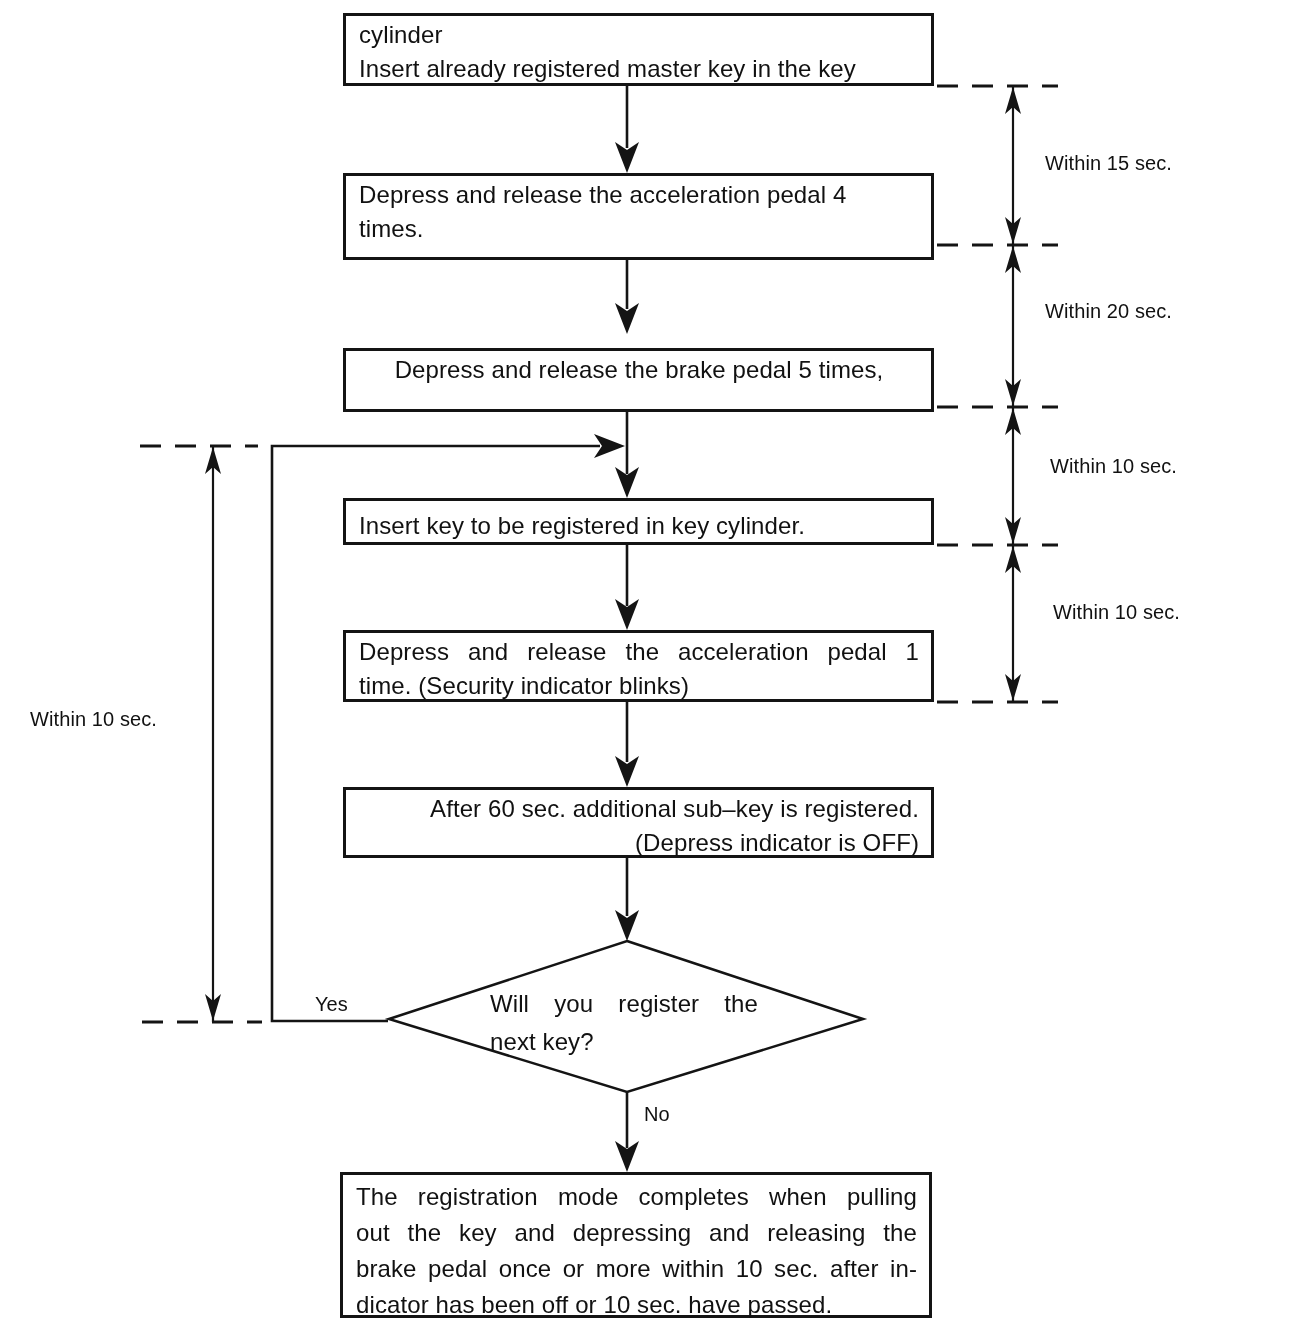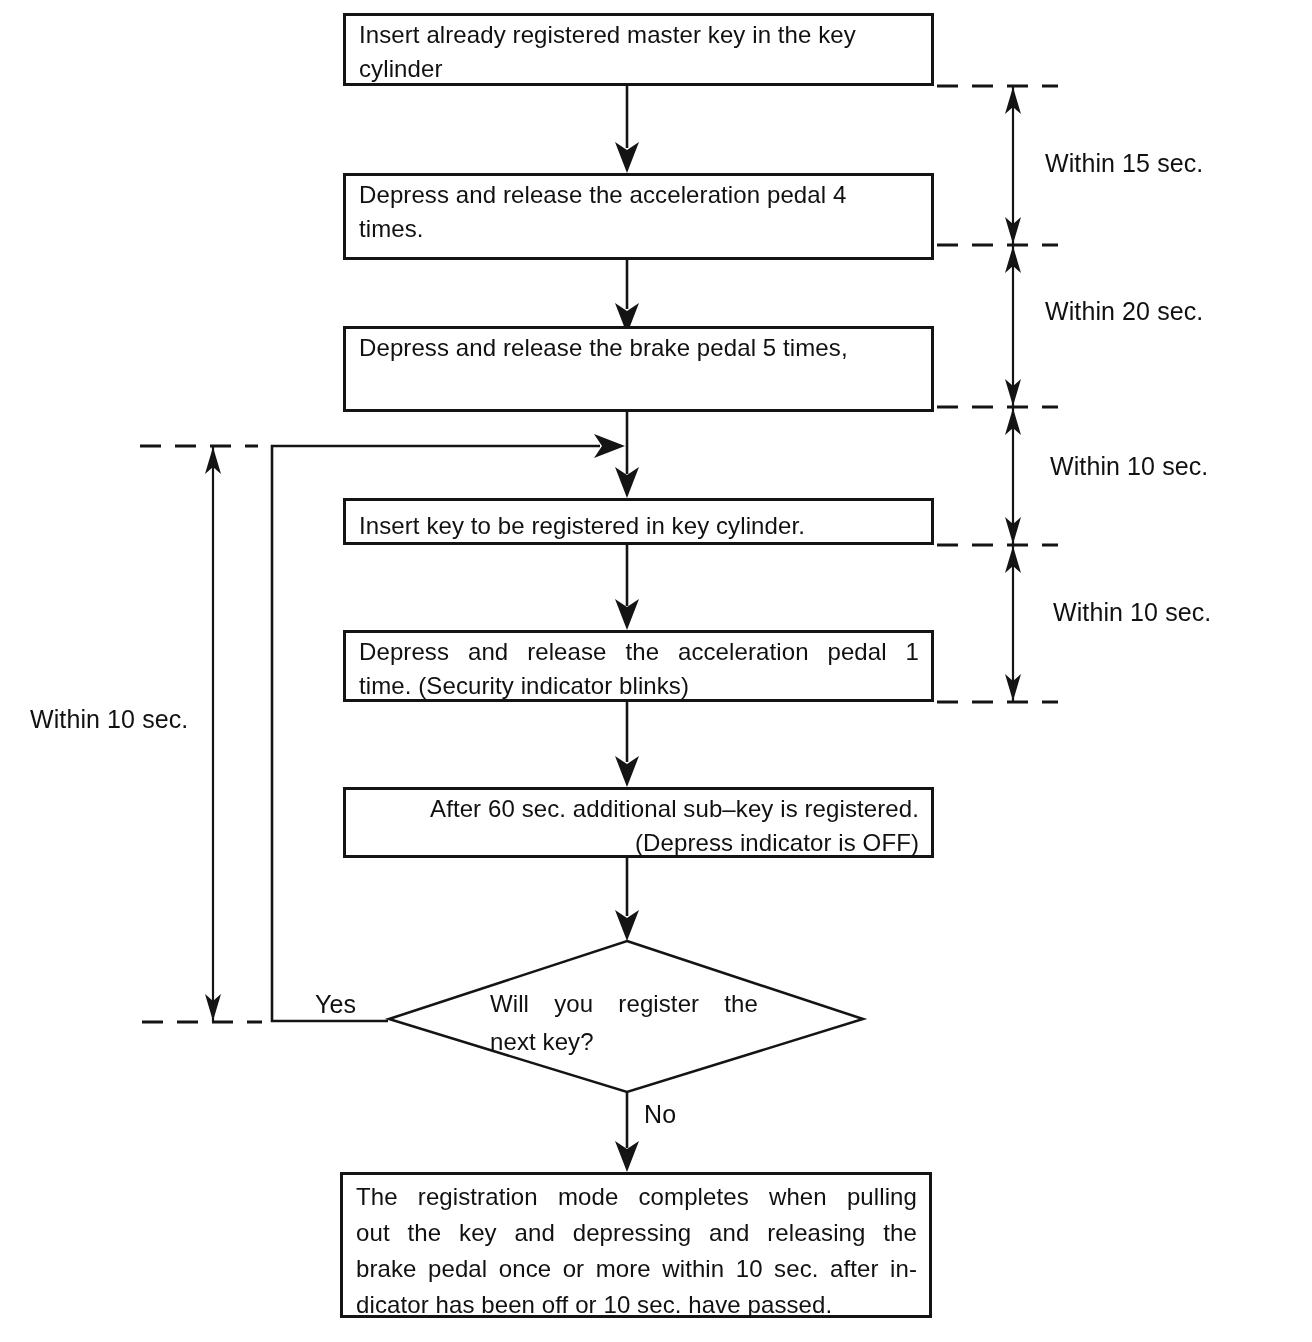--- a/index.html
+++ b/index.html
@@ -12,31 +12,31 @@
     font-size:24px;line-height:34px;letter-spacing:.1px;
     padding:2px 12px 0 13px;
   }
   .box .ln{white-space:nowrap;overflow:visible;}
   .jl{text-align:justify;text-align-last:justify;white-space:normal !important;}
   .terminal{line-height:36px;padding-top:4px;}
   .decision-text{
     position:absolute;left:490px;top:985px;width:268px;
     font-size:24px;line-height:38px;letter-spacing:.1px;
   }
-  .lbl{position:absolute;font-size:25px;line-height:28px;white-space:nowrap;letter-spacing:.1px;}
+  .lbl{position:absolute;font-size:20px;line-height:28px;white-space:nowrap;letter-spacing:.1px;}
   .lbl-r1{left:1045px;top:149px;}
   .lbl-r2{left:1045px;top:297px;}
   .lbl-r3{left:1050px;top:452px;}
   .lbl-r4{left:1053px;top:598px;}
   .lbl-left{left:30px;top:705px;}
   .lbl-yes{left:315px;top:990px;}
   .lbl-no{left:644px;top:1100px;}
   .b1{left:343px;top:13px;width:591px;height:73px;}
   .b2{left:343px;top:173px;width:591px;height:87px;}
-  .b3{left:343px;top:326px;width:591px;height:86px;}
+  .b3{left:343px;top:348px;width:591px;height:64px;text-align:center;}
   .b4{left:343px;top:498px;width:591px;height:47px;padding-top:8px;}
   .b5{left:343px;top:630px;width:591px;height:72px;}
   .b6{left:343px;top:787px;width:591px;height:71px;text-align:right;}
   .bt{left:340px;top:1172px;width:592px;height:146px;}
 </style>
 </head>
 <body>
 
 <div class="stage">
 
@@ -91,22 +91,22 @@
     <line x1="213" y1="446" x2="213" y2="1022" stroke="#141414" stroke-width="2.2"></line>
     <g fill="#141414">
       <polygon points="213,447 205,474 213,467 221,474"></polygon>
       <polygon points="213,1021 205,994 213,1001 221,994"></polygon>
     </g>
 
     <polygon points="627,941 863,1019 627,1092 389,1019" fill="#ffffff" stroke="#141414" stroke-width="2.6"></polygon>
   </svg>
 
   <div class="box b1">
+    <div class="ln">cylinder</div>
     <div class="ln">Insert already registered master key in the key</div>
-    <div class="ln">cylinder</div>
   </div>
 
   <div class="box b2">
     <div class="ln">Depress and release the acceleration pedal 4</div>
     <div class="ln">times.</div>
   </div>
 
   <div class="box b3">
     <div class="ln">Depress and release the brake pedal 5 times,</div>
   </div>

